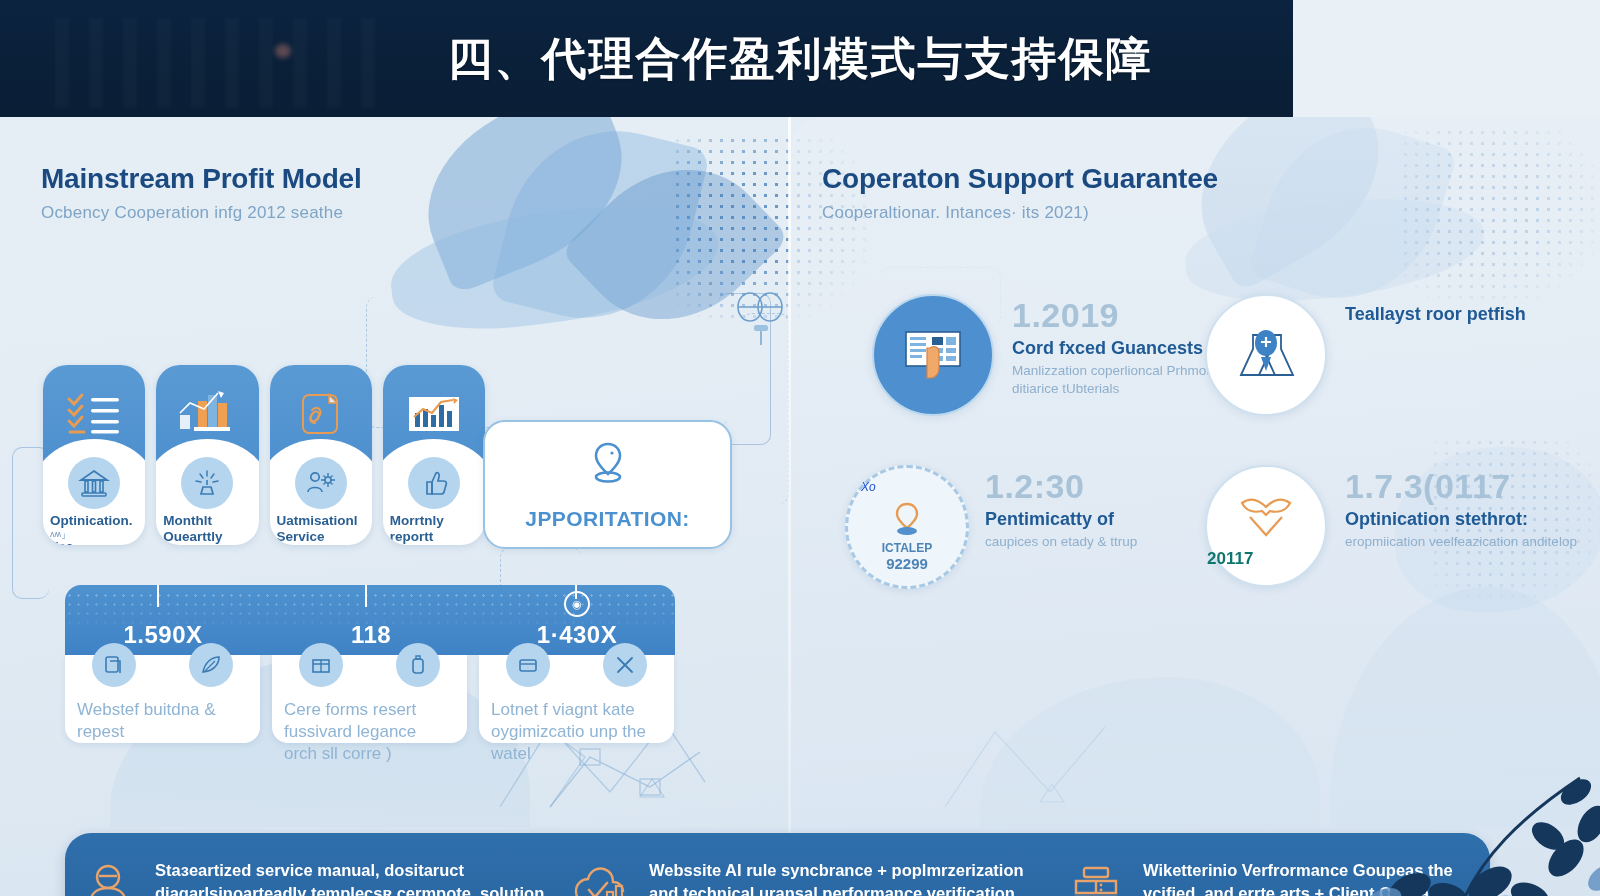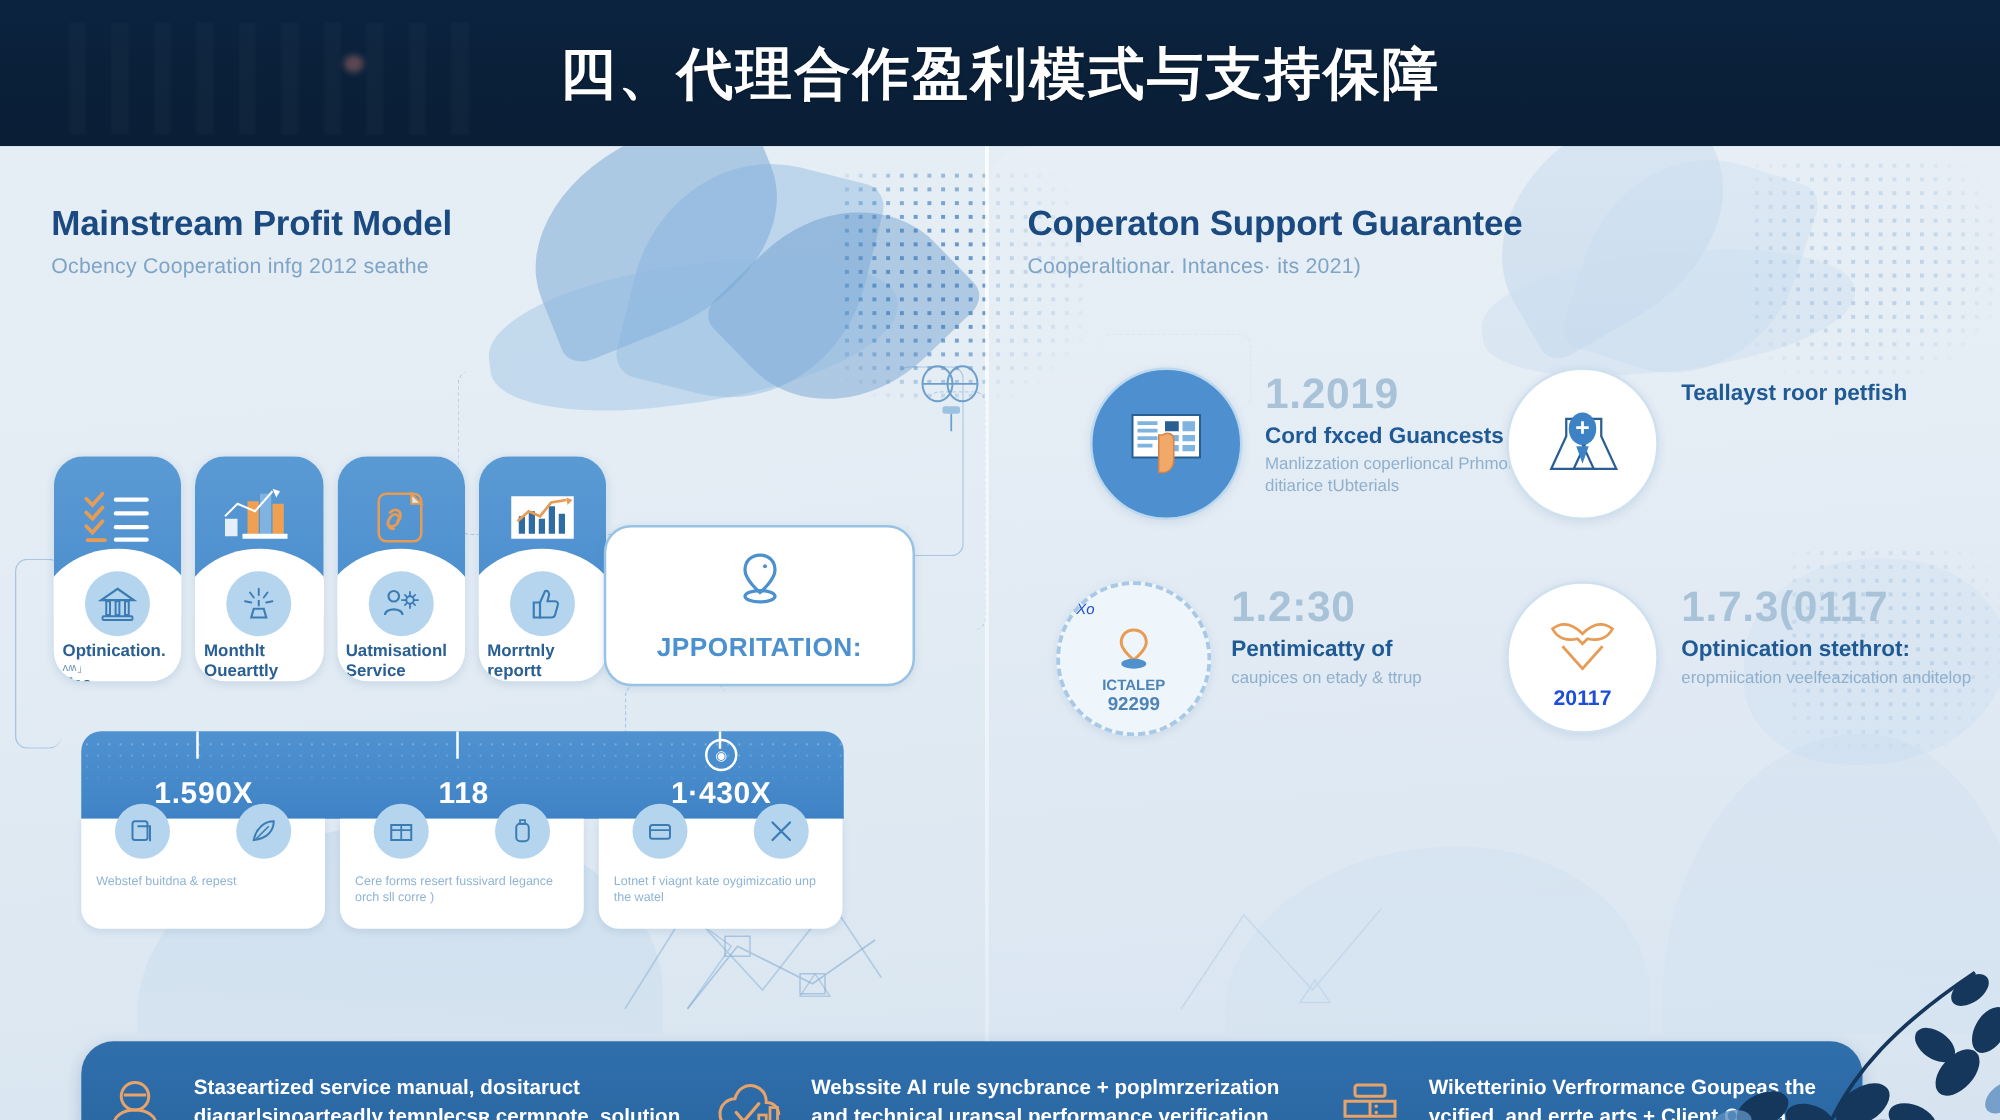--- a/index.html
+++ b/index.html
@@ -6,21 +6,21 @@
   body{
     width:1600px;height:896px;overflow:hidden;
     font-family:"Liberation Sans","DejaVu Sans",sans-serif;
     background:#e9f0f6;
     position:relative;
   }
   #slide{position:absolute;inset:0;overflow:hidden;}
 
   
   .titlebar{
-    position:absolute;left:0;top:0;width:1600px;height:117px;
+    position:absolute;left:0;top:0;width:1293px;height:117px;
     background:linear-gradient(180deg,#0c2340 0%,#0a2038 60%,#0a1f36 100%);
     overflow:hidden;
   }
   .titlebar .ghost{
     position:absolute;left:55px;top:18px;width:330px;height:90px;
     background:
       repeating-linear-gradient(90deg,rgba(255,255,255,0.022) 0 14px,rgba(255,255,255,0) 14px 34px);
     filter:blur(1px);
   }
   .titlebar .ghost2{
@@ -160,40 +160,40 @@
   }
   .subcards{position:absolute;left:0;top:70px;width:610px;height:100px;display:flex;gap:12px;}
   .subcard{
     position:relative;width:195px;height:88px;background:#ffffff;border-radius:0 0 16px 16px;
     box-shadow:0 2px 6px rgba(60,110,160,0.13);
   }
   .subcard .icons{position:absolute;left:0;top:-14px;width:100%;height:48px;display:flex;justify-content:space-around;align-items:center;}
   .sicon{width:44px;height:44px;border-radius:50%;background:#b5d5ee;display:flex;align-items:center;justify-content:center;}
   .subcard .stext{
     position:absolute;left:12px;right:20px;top:44px;
-    color:#8fb4d4;font-size:10px;line-height:1.3;
+    color:#8fb4d4;font-size:17px;line-height:1.3;
   }
 
   
   .stat{position:absolute;width:390px;height:150px;}
   .stat .ring{
     position:absolute;left:0;top:0;width:118px;height:118px;border-radius:50%;
     background:#ffffff;border:2px solid #cfe0ee;
     display:flex;flex-direction:column;align-items:center;justify-content:center;
     box-shadow:0 2px 8px rgba(70,120,170,0.14);
   }
   .stat .ring.filled{background:#4e90cf;border-color:#bcd8ef;}
   .stat .ring.dashed{border:3px dashed #a8c9e5;background:#eef5fb;}
   .stat .ringlabel{
     position:absolute;bottom:14px;left:0;width:100%;text-align:center;
     color:#4d84b5;font-size:12px;font-weight:bold;line-height:1.1;
   }
   .stat .ringnum{
-    position:absolute;bottom:16px;left:0;width:100%;text-align:center;
-    color:#1d4ed8;font-size:17px;font-weight:bold;margin-top:15px;
+    position:absolute;bottom:16px;left:0;width:100%;text-align:left;
+    color:#0f766e;font-size:17px;font-weight:bold;margin-top:15px;
   }
   .stat .corner{
     position:absolute;left:13px;top:12px;color:#1d4ed8;font-size:12px;font-style:italic;
   }
   .stat .txt{position:absolute;left:140px;top:4px;width:250px;}
   .stat .big{color:#a8c2d8;font-size:34px;font-weight:bold;letter-spacing:0.5px;line-height:1;}
   .stat .hd{color:#1f5a94;font-size:18px;font-weight:bold;margin-top:6px;line-height:1.15;}
   .stat .dsc{color:#8fb0cd;font-size:13.5px;line-height:1.32;margin-top:3px;}
 
   

